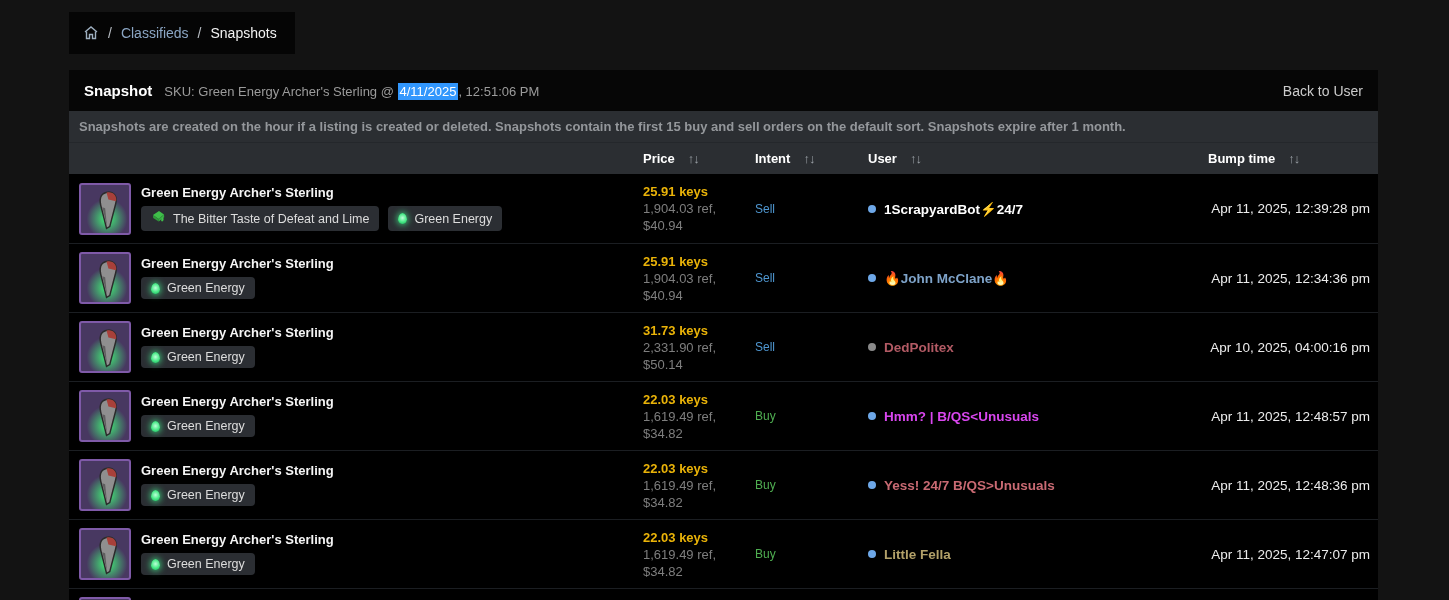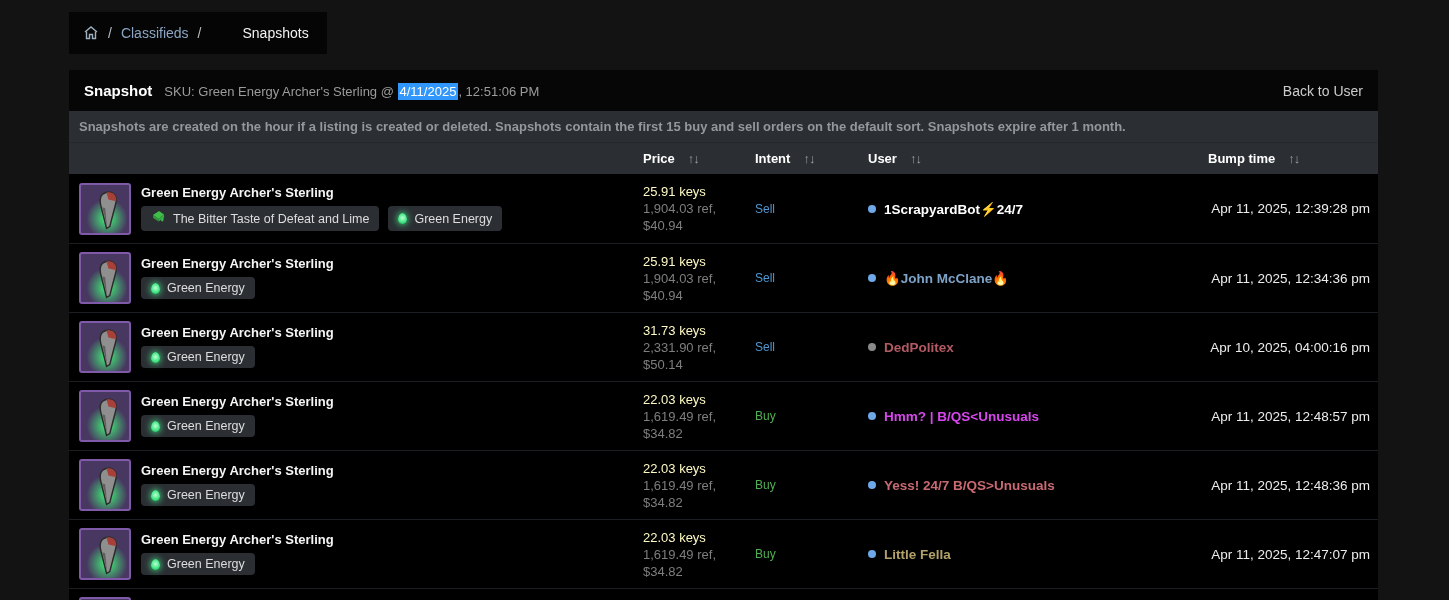--- a/index.html
+++ b/index.html
@@ -5,21 +5,21 @@
   * { margin:0; padding:0; box-sizing:border-box; }
   html,body { width:1449px; height:600px; overflow:hidden; background:#131313;
     font-family:"Liberation Sans", sans-serif; }
 
   
   .crumbbar { position:absolute; left:69px; top:12px; background:#050505;
     padding:13px 18px 13px 14px; display:flex; align-items:center; gap:9px;
     font-size:14px; color:#cfcfcf; }
   .crumbbar .sep { color:#b9bec4; }
   .crumb-link { color:#8ba6c4; cursor:pointer; }
-  .crumb-current { color:#f2f2f2;margin-left:32px; }
+  .crumb-current { color:#f2f2f2; }
   .home-ic { display:inline-flex; }
 
   
   .panel { position:absolute; left:69px; top:70px; width:1309px; background:#000; }
   .panel-head { height:41px; background:#060606; display:flex; align-items:center;
     justify-content:space-between; padding:0 15px; }
   .ph-left { display:flex; align-items:baseline; gap:12px; }
   .ph-title { color:#ffffff; font-weight:bold; font-size:15px; }
   .ph-sku { color:#9b9b9b; font-size:13px; }
   .ph-sku .hl { background:#3297fd; color:#ffffff; padding:1px 2px; }
@@ -49,21 +49,21 @@
   .iname { color:#f5f5f5; font-weight:bold; font-size:13px; line-height:14px; }
   .tags { display:flex; gap:9px; }
   .tag { display:inline-flex; align-items:center; gap:7px; background:#2b2e33;
     border-radius:4px; padding:4px 10px; color:#dddddd; font-size:12.5px; cursor:pointer; }
   .glowdot { width:9px; height:11px; border-radius:50% 50% 50% 50%/60% 60% 40% 40%;
     background:radial-gradient(circle at 50% 45%, #bdffd9 0%, #45e884 55%, #1da95b 100%);
     box-shadow:0 0 6px 1px rgba(70,255,150,.7); }
 
   .pricecell { font-size:13px; line-height:17px; }
   .pkeys { color:#efefef; font-weight:bold; font-weight:normal; }
-  .pkeys { color:#fef9c3; }
+  .pkeys { color:#eab308;font-weight:bold; }
   .psub { color:#7e7e7e; }
   .intent { font-size:12px; cursor:pointer; }
   .usercell { display:flex; align-items:center; gap:8px; }
   .dot { width:8px; height:8px; border-radius:50%; flex:0 0 auto; }
   .uname { font-weight:bold; font-size:13.5px; cursor:pointer; }
   .bump { color:#ececec; font-size:13.5px; text-align:right; }
 </style>
 </head>
 <body>
 

